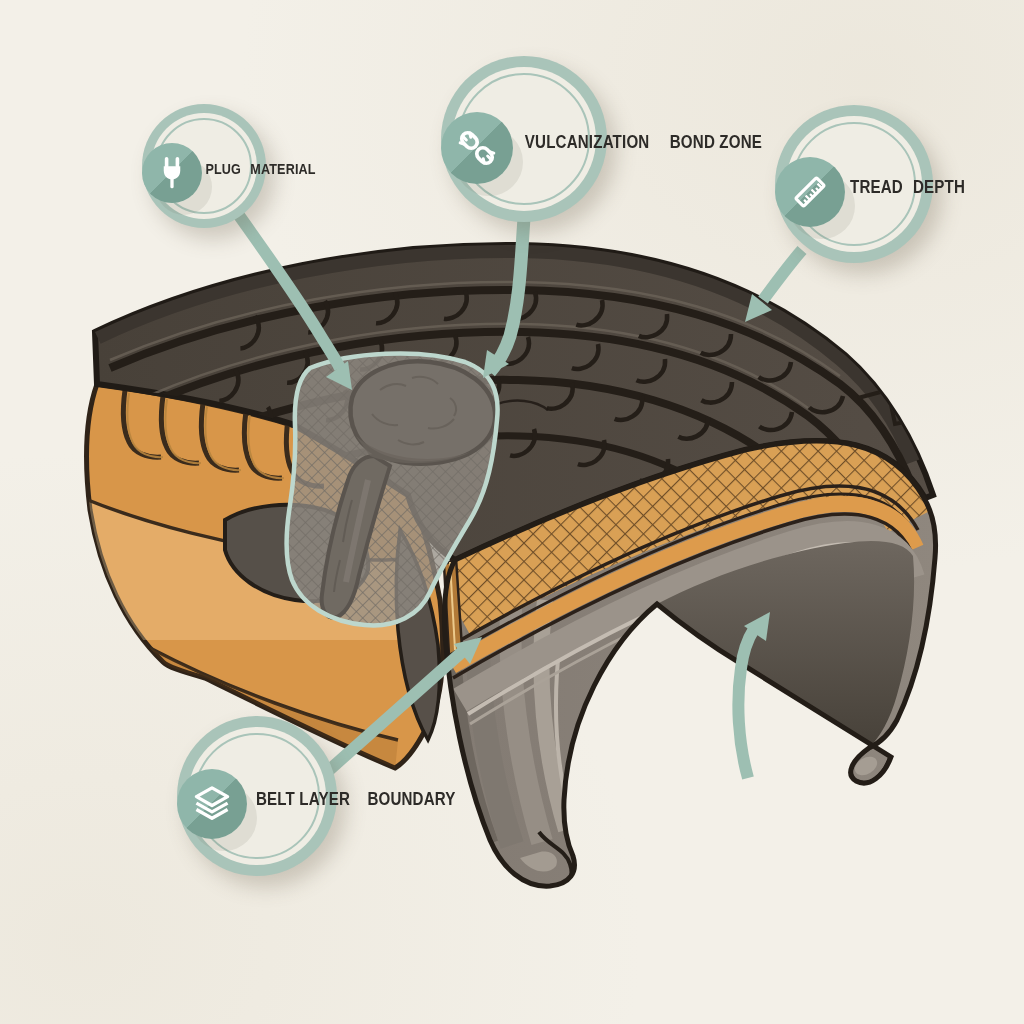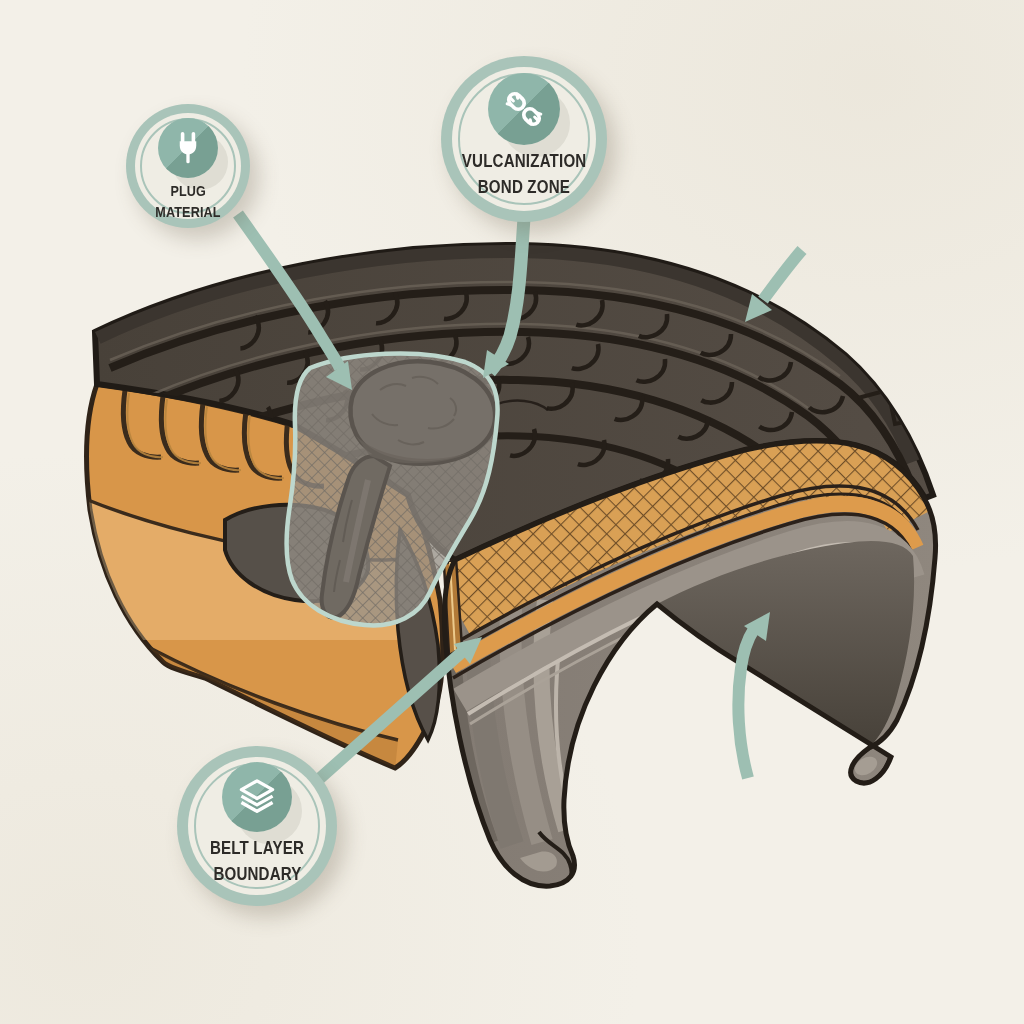--- a/index.html
+++ b/index.html
@@ -19,42 +19,42 @@
       radial-gradient(900px 700px at 85% 8%, rgba(230,224,210,.55), transparent 70%),
       radial-gradient(800px 700px at 8% 92%, rgba(231,225,211,.5), transparent 70%),
       var(--bg);
   }
   .stage > svg{position:absolute;left:0;top:0;}
   
   .callout{position:absolute;border-radius:50%;background:var(--ring);
     box-shadow:9px 11px 20px rgba(95,85,65,.25);}
   .callout .face{position:absolute;border-radius:50%;background:var(--face);}
   .callout .ring2{position:absolute;border:2px solid var(--ring);border-radius:50%;}
-  .callout .content{position:absolute;inset:0;display:flex;flex-direction:column;align-items:center;}
+  .callout .content{position:absolute;inset:0;display:flex;flex-direction:row;align-items:center;}
   .iwrap{border-radius:50%;
     background:linear-gradient(135deg,#8fb6aa 49%,var(--icon-teal-dk) 49%);
     display:flex;align-items:center;justify-content:center;flex:none;position:relative;
     box-shadow:12px 14px 0 -2px rgba(110,104,88,.12);}
   .iwrap svg{display:block;}
   .lbl{font-weight:bold;text-align:center;transform:scaleX(.84);line-height:1.05;
     letter-spacing:.2px;color:var(--label);white-space:nowrap;}
   
-  .c-plug {left:126px;top:104px;width:124px;height:124px;}
+  .c-plug {left:142px;top:104px;width:124px;height:124px;}
   .c-plug .face{inset:9px;} .c-plug .ring2{inset:14px;}
   .c-plug .iwrap{width:60px;height:60px;margin-top:14px;}
   .c-plug .lbl{font-size:15px;margin-top:5px;}
   .c-vulc {left:441px;top:56px;width:166px;height:166px;}
   .c-vulc .face{inset:11px;} .c-vulc .ring2{inset:17px;}
   .c-vulc .iwrap{width:72px;height:72px;margin-top:17px;}
   .c-vulc .lbl{font-size:18px;margin-top:7px;}
   .c-tread{left:775px;top:105px;width:158px;height:158px;}
   .c-tread .face{inset:11px;} .c-tread .ring2{inset:17px;}
   .c-tread .iwrap{width:70px;height:70px;margin-top:16px;}
   .c-tread .lbl{font-size:18px;margin-top:7px;}
-  .c-belt {left:177px;top:746px;width:160px;height:160px;}
+  .c-belt {left:177px;top:716px;width:160px;height:160px;}
   .c-belt .face{inset:11px;} .c-belt .ring2{inset:17px;}
   .c-belt .iwrap{width:70px;height:70px;margin-top:16px;}
   .c-belt .lbl{font-size:18px;margin-top:7px;}
   .c-inner{left:667px;top:779px;width:166px;height:166px;}
   .c-inner .face{inset:11px;} .c-inner .ring2{inset:17px;}
   .c-inner .iwrap{width:72px;height:72px;margin-top:17px;}
   .c-inner .lbl{font-size:18px;margin-top:7px;}
 </style>
 </head>
 <body>
@@ -311,20 +311,36 @@
         </g>
         <path d="M6.2,7.6 L4.4,5.8 M5.2,10 L2.8,9.2 M8.6,6.2 L8,3.8" stroke-width="1.6"></path>
         <path d="M17.8,16.4 L19.6,18.2 M18.8,14 L21.2,14.8 M15.4,17.8 L16,20.2" stroke-width="1.6"></path>
       </svg>
     </div>
     <div class="lbl">VULCANIZATION</div>
     <div class="lbl">BOND ZONE</div>
   </div>
 </div>
 
+<div class="callout c-tread">
+  <div class="face"></div>
+  <div class="ring2"></div>
+  <div class="content">
+    <div class="iwrap">
+      <svg width="42" height="42" viewBox="0 0 24 24" fill="none" stroke="#fff" stroke-width="1.8">
+        <g transform="rotate(-45 12 12)">
+          <rect x="3.6" y="8.8" width="16.8" height="6.4" rx="0.8"></rect>
+          <path d="M6.4,15.2 v-2.4 M8.8,15.2 v-3.6 M11.2,15.2 v-2.4 M13.6,15.2 v-3.6 M16,15.2 v-2.4 M18.4,15.2 v-3.6" stroke-width="1.3"></path>
+        </g>
+      </svg>
+    </div>
+    <div class="lbl">TREAD</div>
+    <div class="lbl">DEPTH</div>
+  </div>
+</div>
 
 <div class="callout c-belt">
   <div class="face"></div>
   <div class="ring2"></div>
   <div class="content">
     <div class="iwrap">
       <svg width="44" height="44" viewBox="0 0 24 24" fill="none" stroke="#fff" stroke-width="1.8" stroke-linejoin="round">
         <path d="M12,3.2 L20.5,8 L12,12.8 L3.5,8 Z"></path>
         <path d="M3.5,11.5 L12,16.3 L20.5,11.5"></path>
         <path d="M3.5,15 L12,19.8 L20.5,15"></path>

